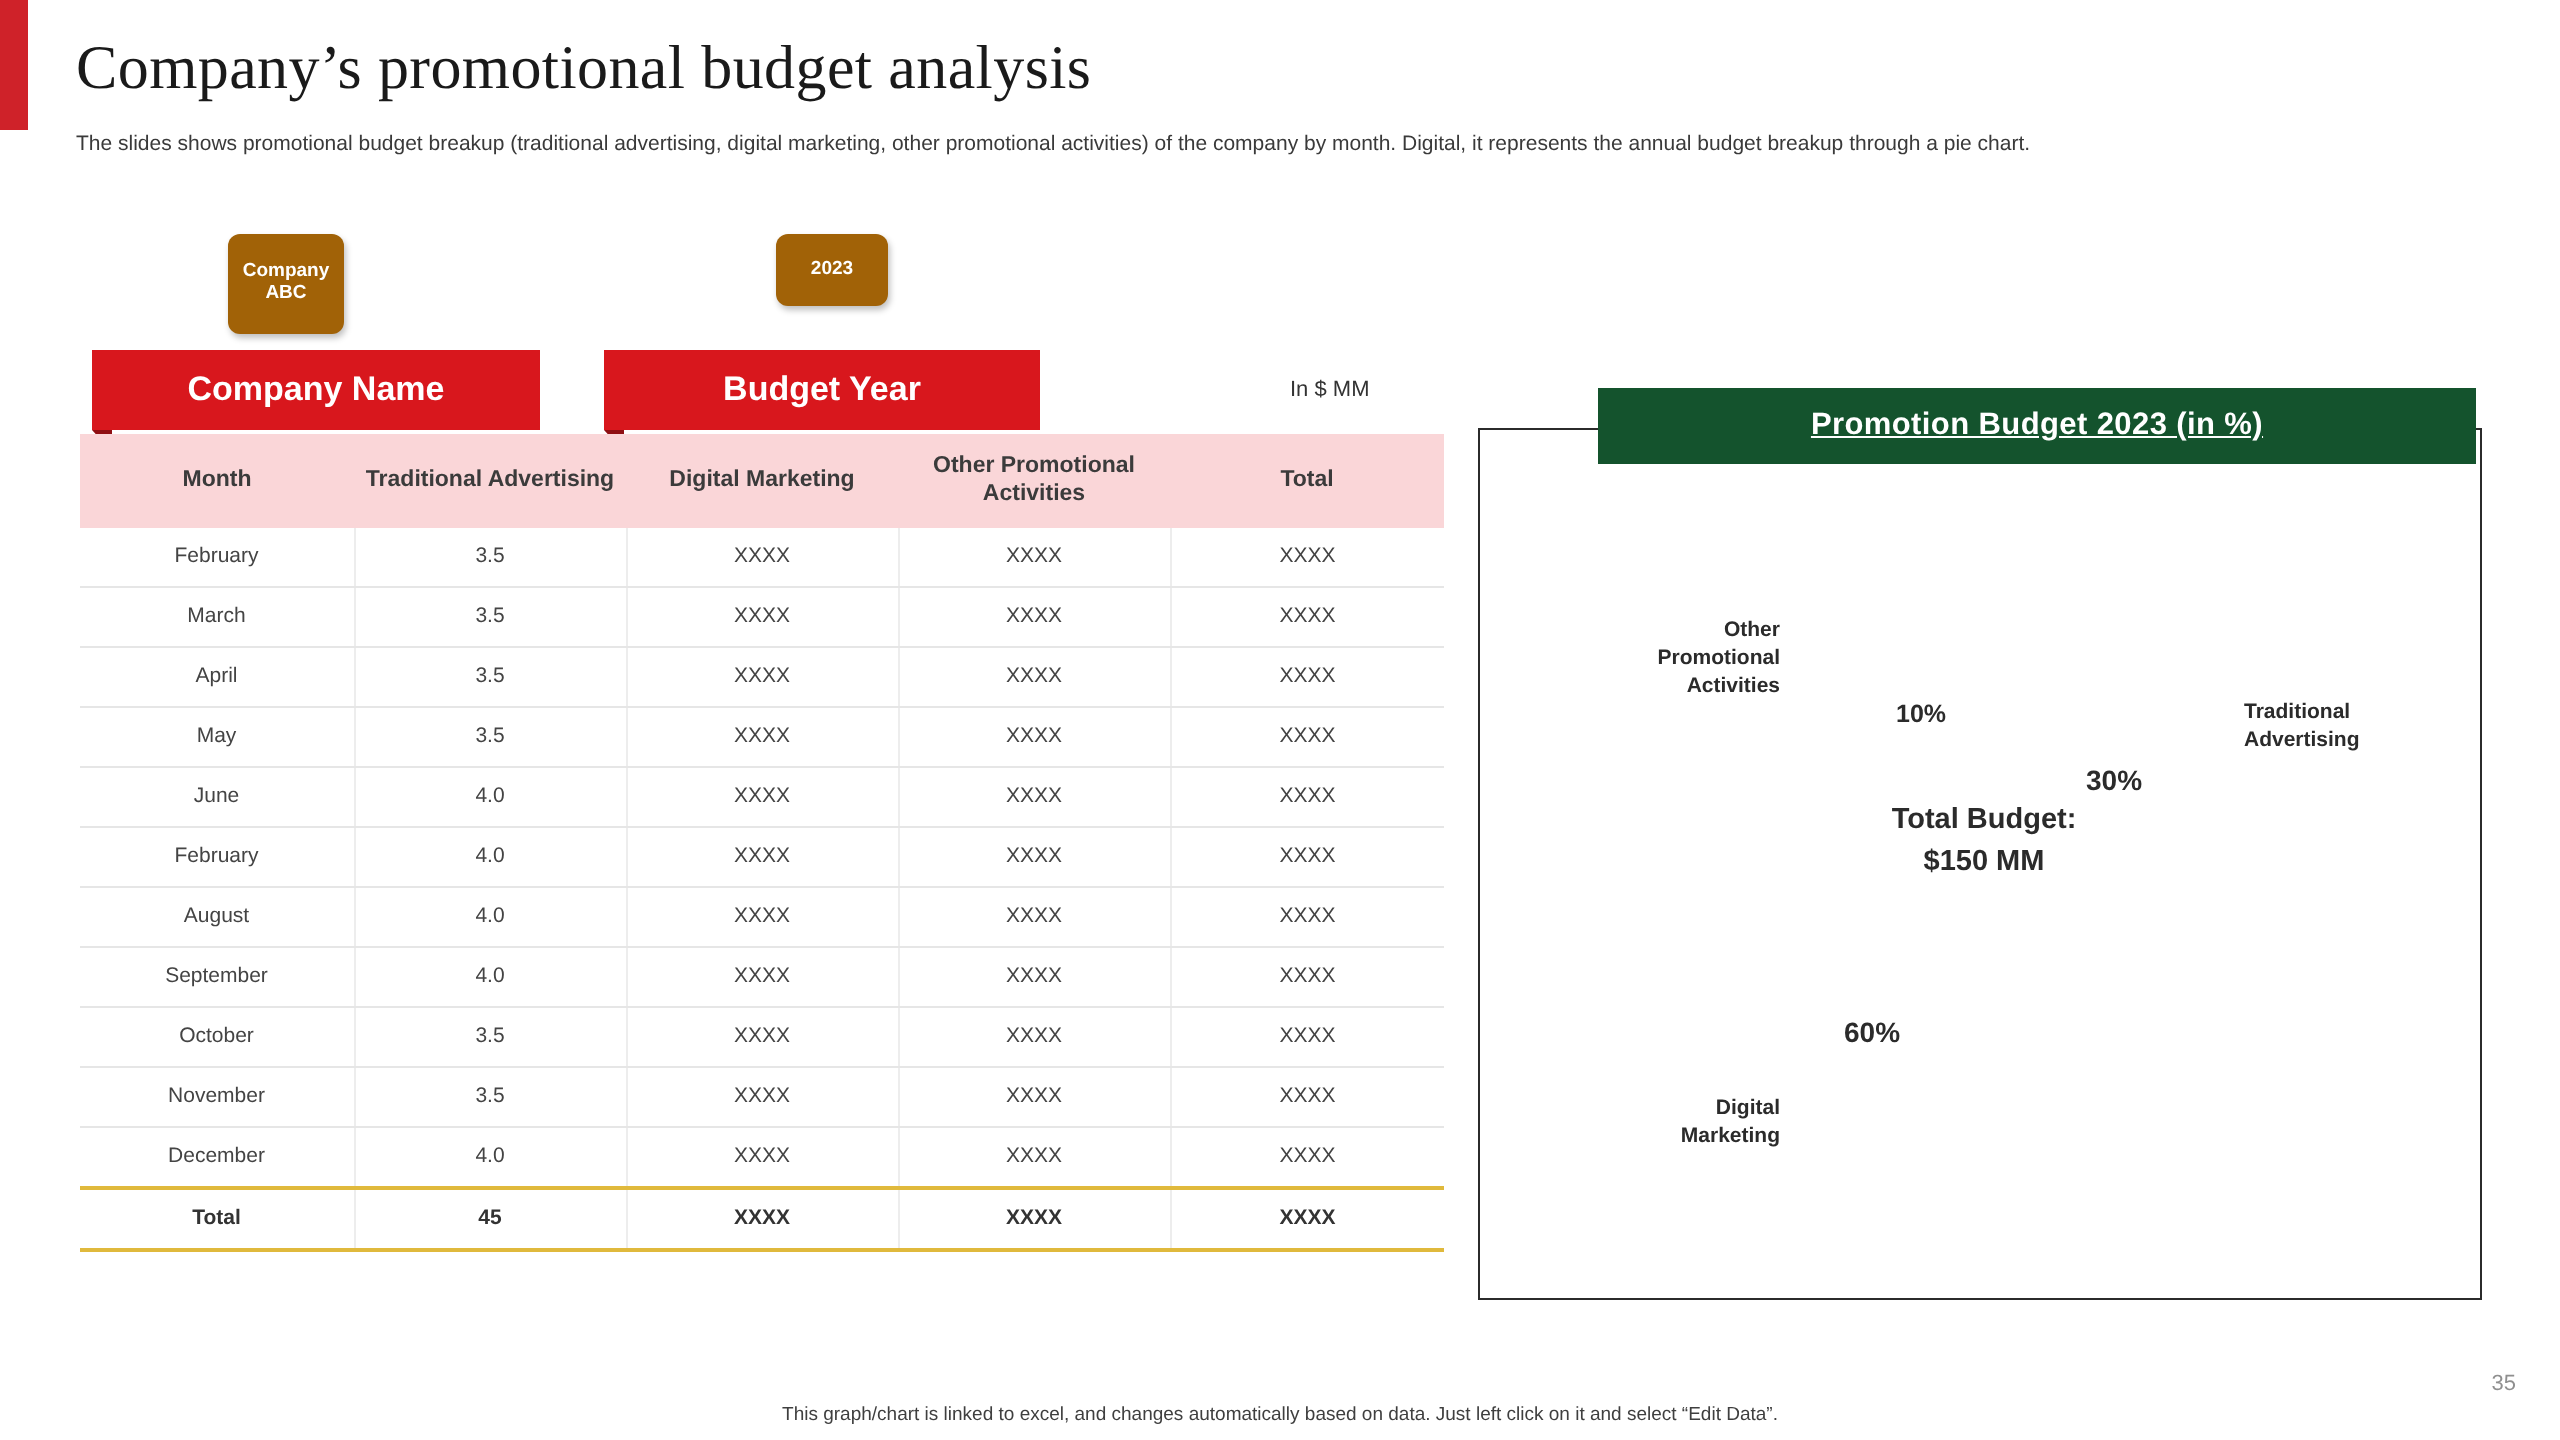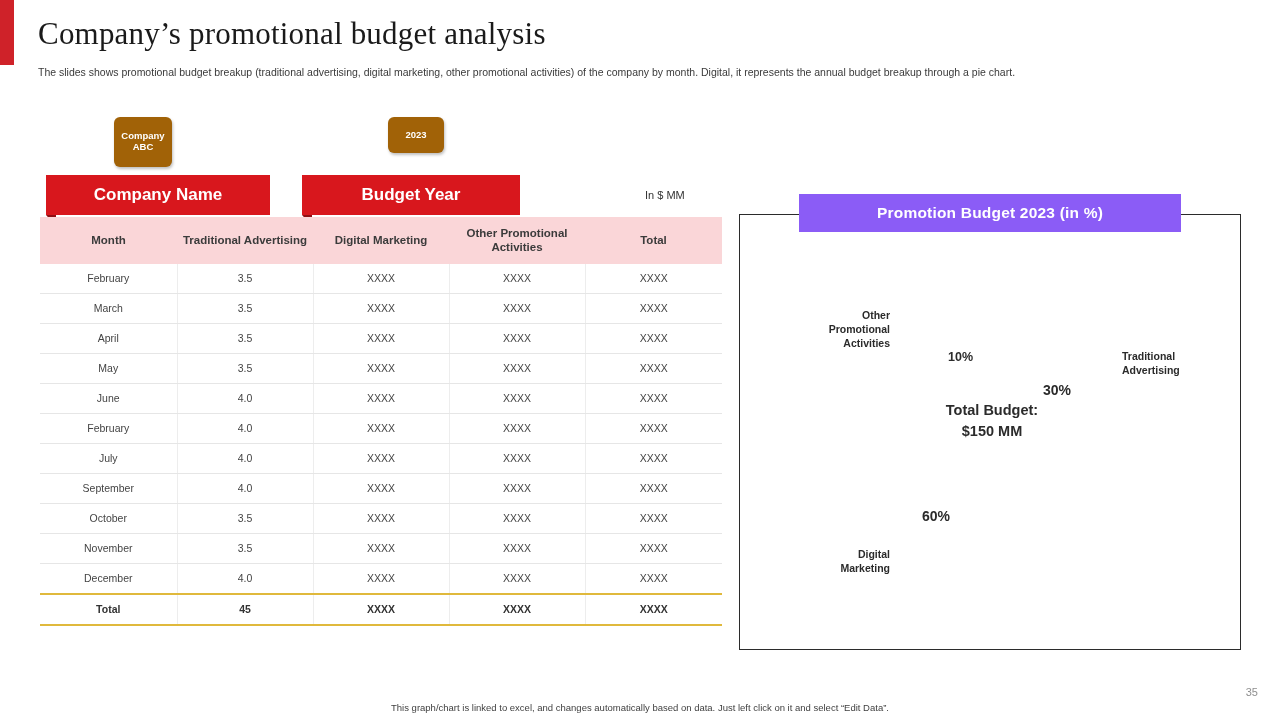--- a/index.html
+++ b/index.html
@@ -95,25 +95,26 @@
 
   
   .panel {
     position: absolute; left: 739px; top: 214px;
     width: 502px; height: 436px;
     border: 1.5px solid #2b2b2b;
     background: #fff;
   }
   .panel-title {
     position: absolute; left: 799px; top: 194px;
-    width: 382px; height: 38px;
-    background: #8b5cf6;
+    width: 439px; height: 38px;
+    background: #14532d;
     color: #ffffff; font-weight: bold; font-size: 15.5px;
     display: flex; align-items: center; justify-content: center;
     letter-spacing: .2px;
+    text-decoration: underline;
   }
 
   .donut-center {
     position: absolute; left: 902px; top: 400px; width: 180px;
     text-align: center; font-weight: bold; font-size: 14.5px; color: #2b2b2b;
     line-height: 1.45;
   }
 
   .pct {
     position: absolute; font-weight: bold; color: #2b2b2b;
@@ -210,21 +211,21 @@
           <td>XXXX</td>
         </tr>
         <tr>
           <td>February</td>
           <td>4.0</td>
           <td>XXXX</td>
           <td>XXXX</td>
           <td>XXXX</td>
         </tr>
         <tr>
-          <td>July</td>
+          <td>August</td>
           <td>4.0</td>
           <td>XXXX</td>
           <td>XXXX</td>
           <td>XXXX</td>
         </tr>
         <tr>
           <td>September</td>
           <td>4.0</td>
           <td>XXXX</td>
           <td>XXXX</td>

